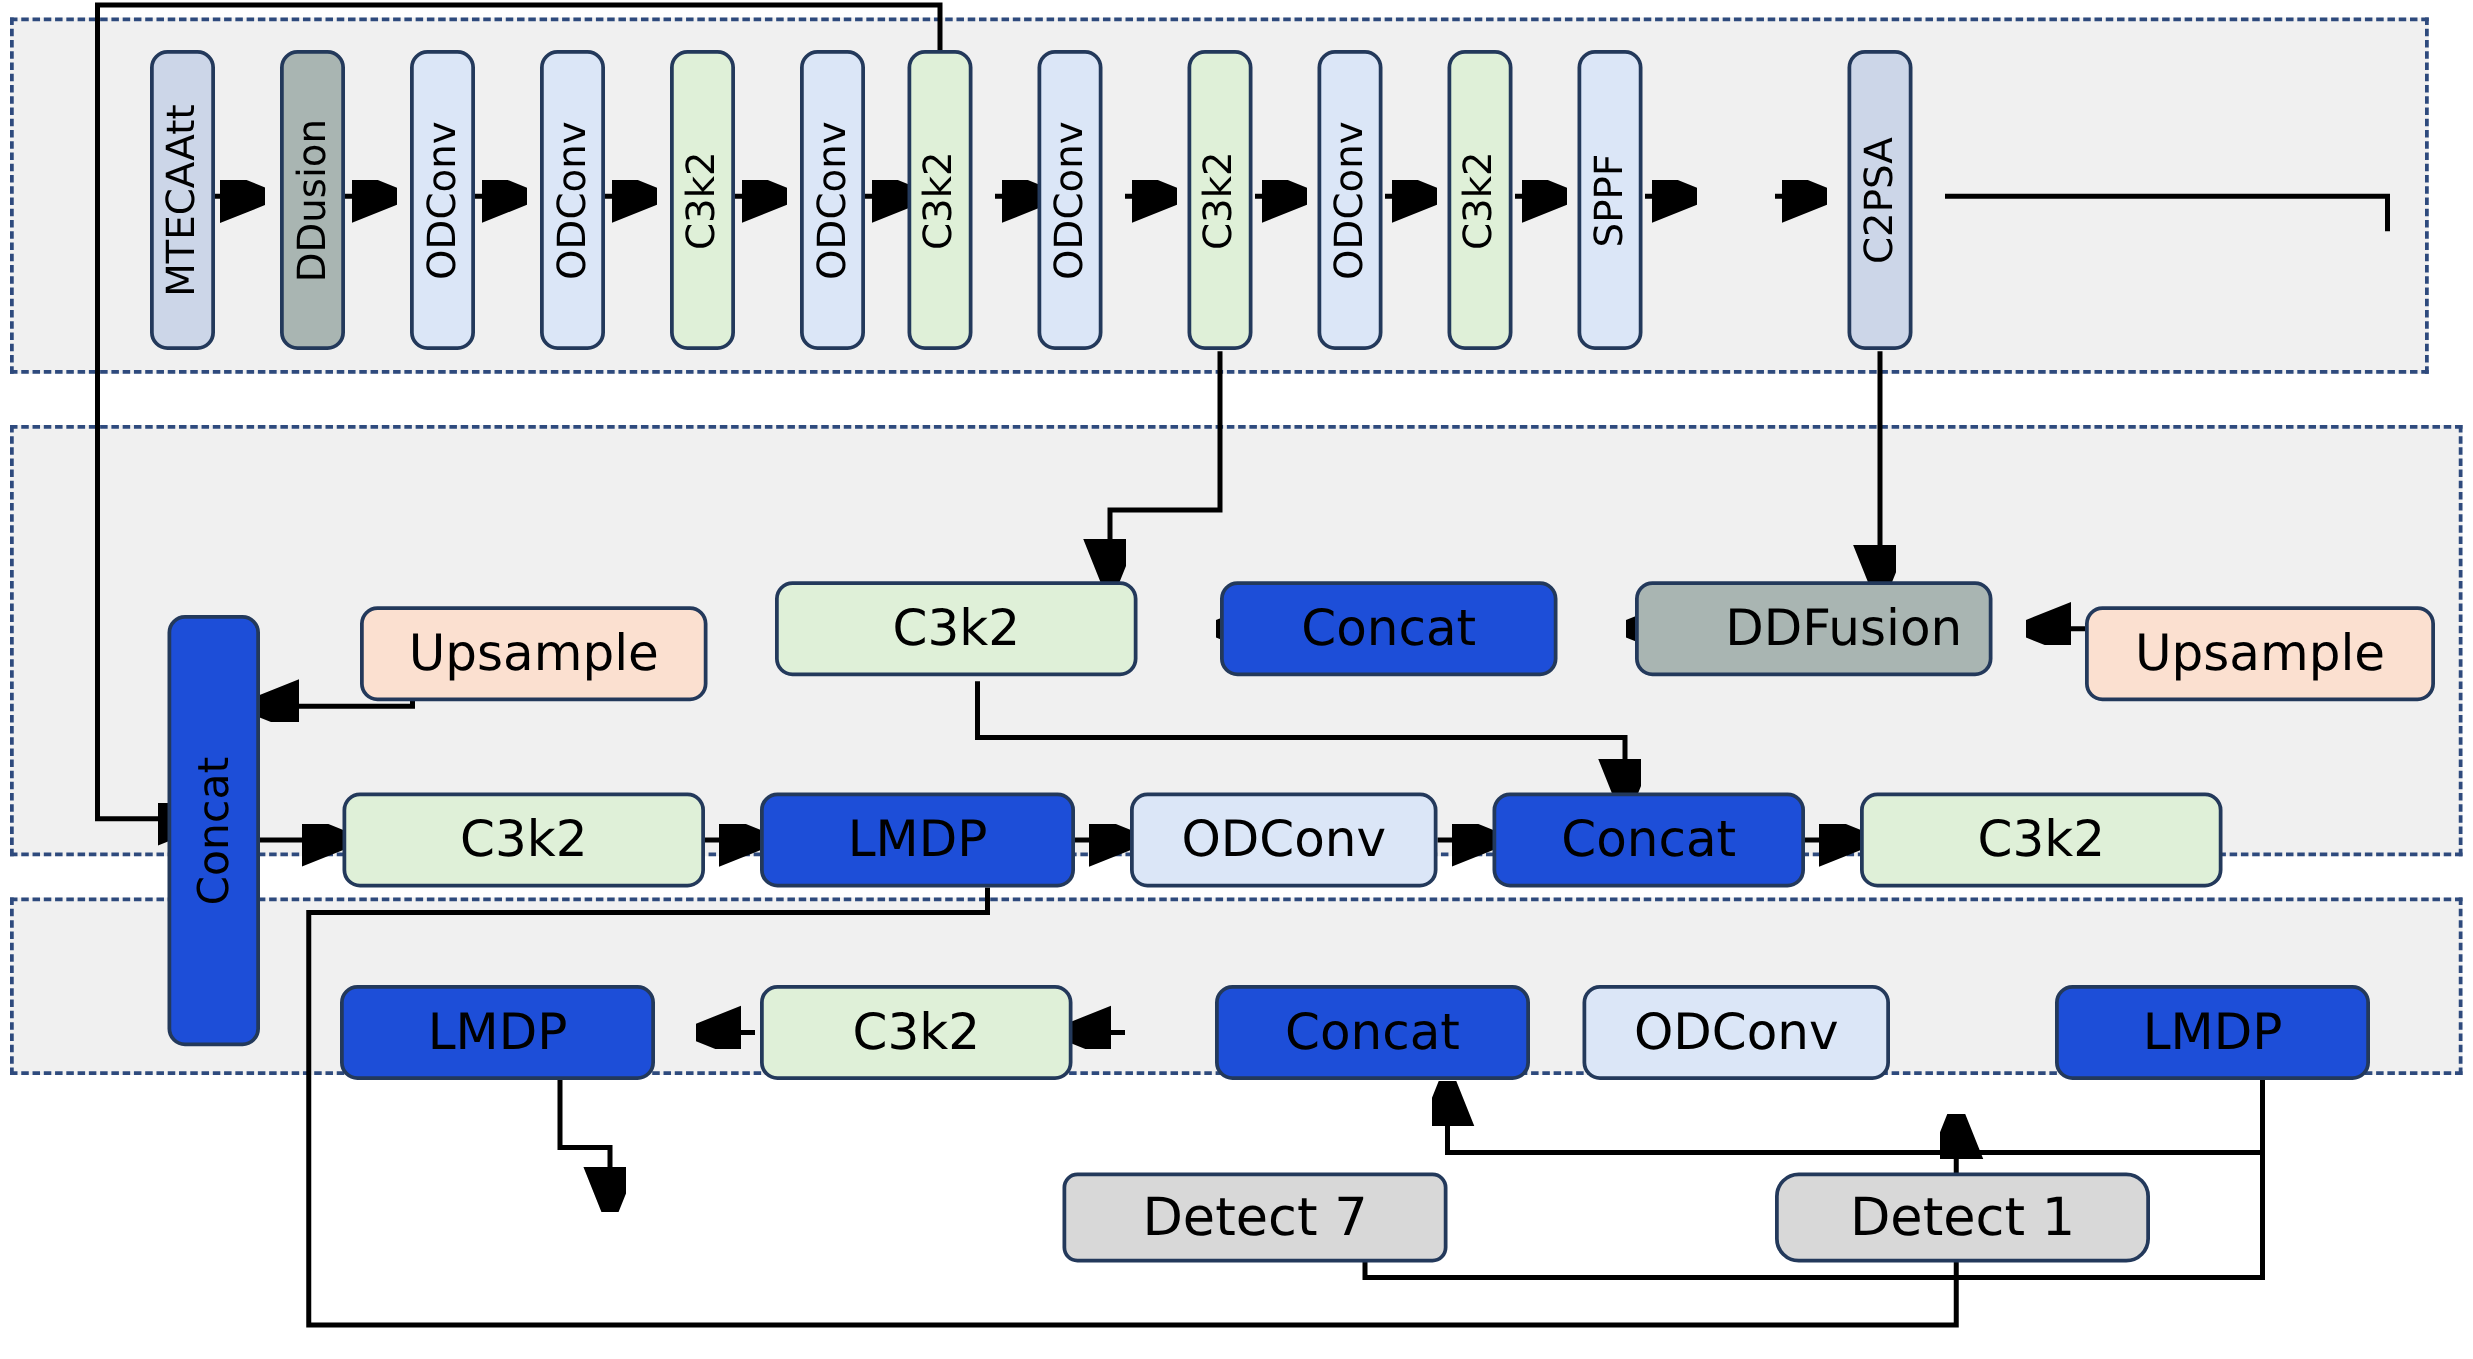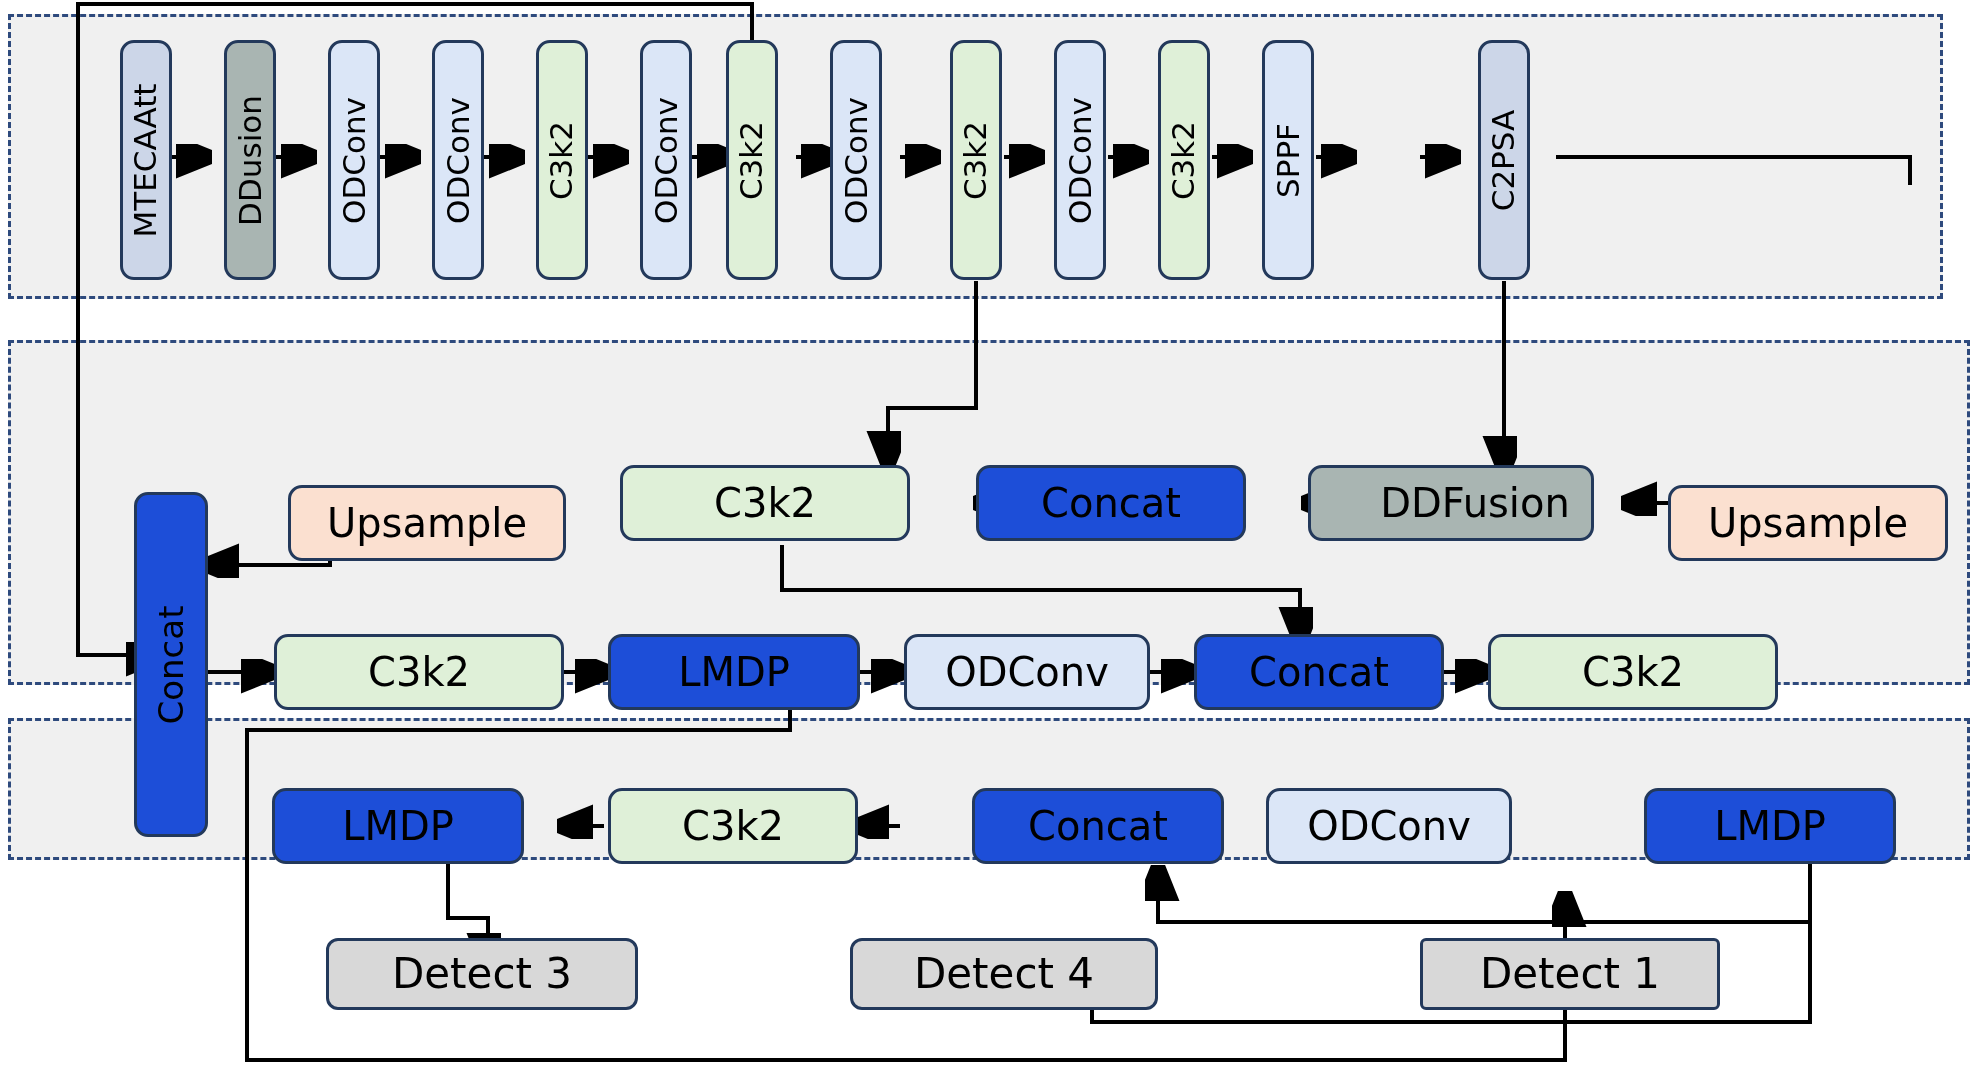--- a/index.html
+++ b/index.html
@@ -208,25 +208,22 @@
     </div>
 
   <div class="node fill-blue" style="left:1266px;top:788px;width:246px;height:76px;font-size:40px;">
     <span>ODConv</span>
     </div>
 
   <div class="node fill-white" style="left:1644px;top:788px;width:252px;height:76px;font-size:40px;">
     <span>LMDP</span>
     </div>
 
-  <div class="node fill-detect" style="left:326px;top:938px;width:312px;height:72px;font-size:42px;border-radius:12px;">
-    <span>Detect 3</span>
-    </div>
 
   <div class="node fill-detect" style="left:850px;top:938px;width:308px;height:72px;font-size:42px;border-radius:12px;">
-    <span>Detect 4</span>
-    </div>
-
-  <div class="node fill-detect" style="left:1420px;top:938px;width:300px;height:72px;font-size:42px;border-radius:6px;">
+    <span>Detect 7</span>
+    </div>
+
+  <div class="node fill-detect" style="left:1420px;top:938px;width:300px;height:72px;font-size:42px;border-radius:19px;">
     <span>Detect 1</span>
     </div>
 
 </div>
 
 </body></html>

